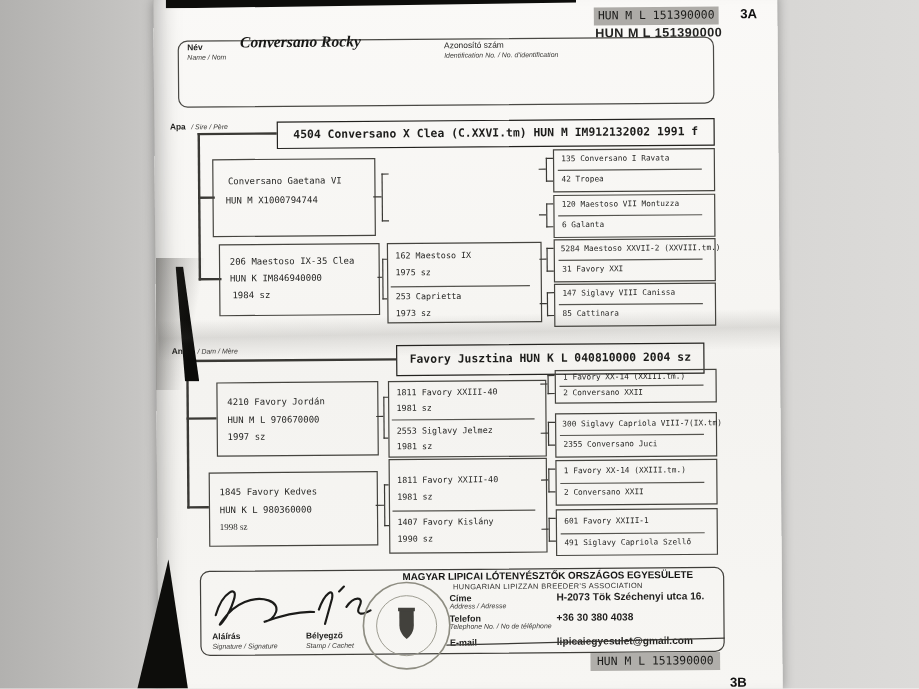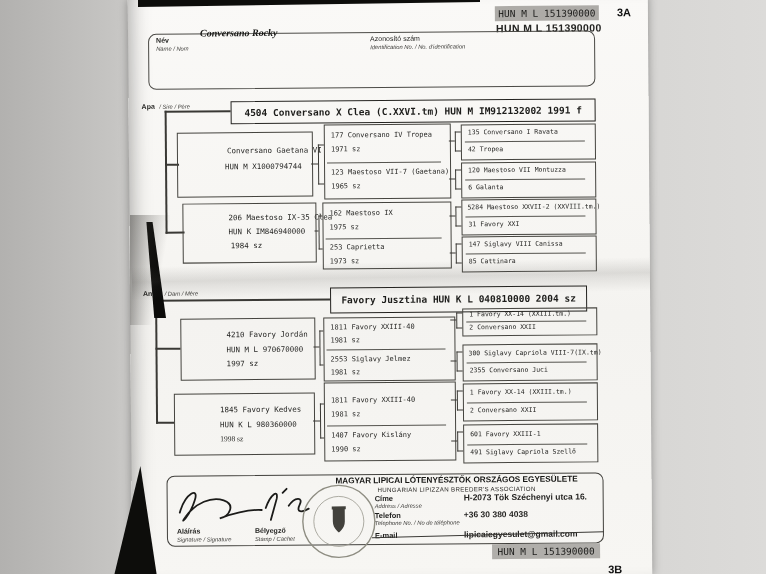--- a/index.html
+++ b/index.html
@@ -5,21 +5,21 @@
   html,body{margin:0;padding:0;}
   #screen{position:relative;width:766px;height:574px;overflow:hidden;
     background:linear-gradient(90deg,#b2b1af 0,#c6c5c3 115px,#cfcecc 135px,#d8d7d5 660px,#dcdbd9 100%);
     font-family:"Liberation Sans",sans-serif;color:#222;}
   .page{position:absolute;left:130px;top:-3px;width:520px;height:580px;
     background:linear-gradient(180deg,#faf9f7 0,#f6f5f2 45%,#f4f3f0 55%,#f7f6f3 100%);
     transform:rotate(-0.45deg);
     box-shadow:inset 16px 0 20px -14px rgba(0,0,0,.35),0 0 10px rgba(0,0,0,.35);}
   .abs{position:absolute;white-space:nowrap;}
   .mono{font-family:"DejaVu Sans Mono",monospace;color:#272725;position:absolute;white-space:nowrap;}
-  .t65{font-size:6.5px;} .t7{font-size:7px;} .t75{font-size:7.5px;margin-left:37px;}
+  .t65{font-size:6.5px;} .t7{font-size:7px;} .t75{font-size:7.5px;}
   .pbox{position:absolute;border:1px solid #45443f;}
   .hdrbox{position:absolute;border:1.5px solid #23221f;text-align:center;
     font-family:"DejaVu Sans Mono",monospace;font-weight:bold;color:#1d1d1b;}
   .ln{position:absolute;background:#3a3935;}
   .divider{position:absolute;border-top:1px solid #55544f;height:0;}
   .lblhu{font-size:7px;font-weight:bold;color:#1e1e1c;}
   .lblintl{font-size:5.8px;font-style:italic;color:#3c3b38;}
   .badge{position:absolute;background:#adaba7;color:#1c1c1a;
     font-family:"DejaVu Sans Mono",monospace;font-size:9.5px;line-height:15px;text-align:center;}
   .sheet{position:absolute;font-size:11px;font-weight:bold;color:#111;}
@@ -32,21 +32,21 @@
 
   <div class="page">
 
     <div class="badge" style="left:367px;top:10px;width:104px;height:15px;">HUN M L 151390000</div>
     <div class="sheet" style="left:489px;top:11px;">3A</div>
     <div class="abs" style="left:368px;top:26px;font-size:10.5px;font-weight:600;letter-spacing:.4px;color:#232321;">HUN M L 151390000</div>
 
     <div class="pbox" style="left:20px;top:35px;width:445px;height:54px;border-radius:8px;border-color:#4a4945;"></div>
     <div class="abs lblhu" style="left:28px;top:38px;">Név</div>
     <div class="abs lblintl" style="left:28px;top:47px;">Name / Nom</div>
-    <div class="abs" style="left:72px;top:29px;font-family:'Liberation Serif',serif;font-size:10px;font-weight:bold;font-style:italic;color:#181816;">Conversano Rocky</div>
+    <div class="abs" style="left:72px;top:29px;font-family:'Liberation Serif',serif;font-size:13px;font-weight:bold;font-style:italic;color:#181816;">Conversano Rocky</div>
     <div class="abs lblhu" style="left:242px;top:38px;font-weight:normal;">Azonosító szám</div>
     <div class="abs lblintl" style="left:242px;top:47px;">Identification No. / No. d'identification</div>
 
     <div class="abs" style="left:13px;top:96px;">
       <span class="lblhu">Apa</span>
       <span class="lblintl">/ Sire / Père</span>
     </div>
     <div class="hdrbox" style="left:102px;top:103px;width:363px;height:21px;font-size:9.5px;line-height:21px;">4504 Conversano X Clea (C.XXVI.tm) HUN M IM912132002 1991 f</div>
 
     <div class="ln" style="left:36px;top:112px;width:66px;height:2px;"></div>
@@ -66,27 +66,20 @@
 
     <div class="ln" style="left:182px;top:166px;width:7px;height:1px;"></div>
     <div class="ln" style="left:189px;top:147px;width:1px;height:40px;"></div>
     <div class="ln" style="left:189px;top:147px;width:6px;height:1px;"></div>
     <div class="ln" style="left:189px;top:186px;width:6px;height:1px;"></div>
     <div class="ln" style="left:185px;top:233px;width:4px;height:1px;"></div>
     <div class="ln" style="left:189px;top:218px;width:1px;height:34px;"></div>
     <div class="ln" style="left:189px;top:218px;width:4px;height:1px;"></div>
     <div class="ln" style="left:189px;top:251px;width:4px;height:1px;"></div>
 
-    <div class="pbox" style="left:195px;top:127px;width:125px;height:73px;">
-      <span class="mono t7" style="left:6px;top:6px;">177 Conversano IV Tropea</span>
-      <span class="mono t7" style="left:6px;top:20px;">1971 sz</span>
-      <div class="divider" style="left:2px;top:37px;width:114px;"></div>
-      <span class="mono t7" style="left:6px;top:43px;">123 Maestoso VII-7 (Gaetana)</span>
-      <span class="mono t7" style="left:6px;top:57px;">1965 sz</span>
-    </div>
     <div class="pbox" style="left:193px;top:205px;width:127px;height:65px;">
       <span class="mono t7" style="left:6px;top:6px;">162 Maestoso IX</span>
       <span class="mono t7" style="left:6px;top:20px;">1975 sz</span>
       <div class="divider" style="left:2px;top:35px;width:116px;"></div>
       <span class="mono t7" style="left:6px;top:40px;">253 Caprietta</span>
       <span class="mono t7" style="left:6px;top:54px;">1973 sz</span>
     </div>
 
     <div class="ln" style="left:326px;top:135px;width:1px;height:20px;"></div>
     <div class="ln" style="left:326px;top:135px;width:6px;height:1px;"></div>

